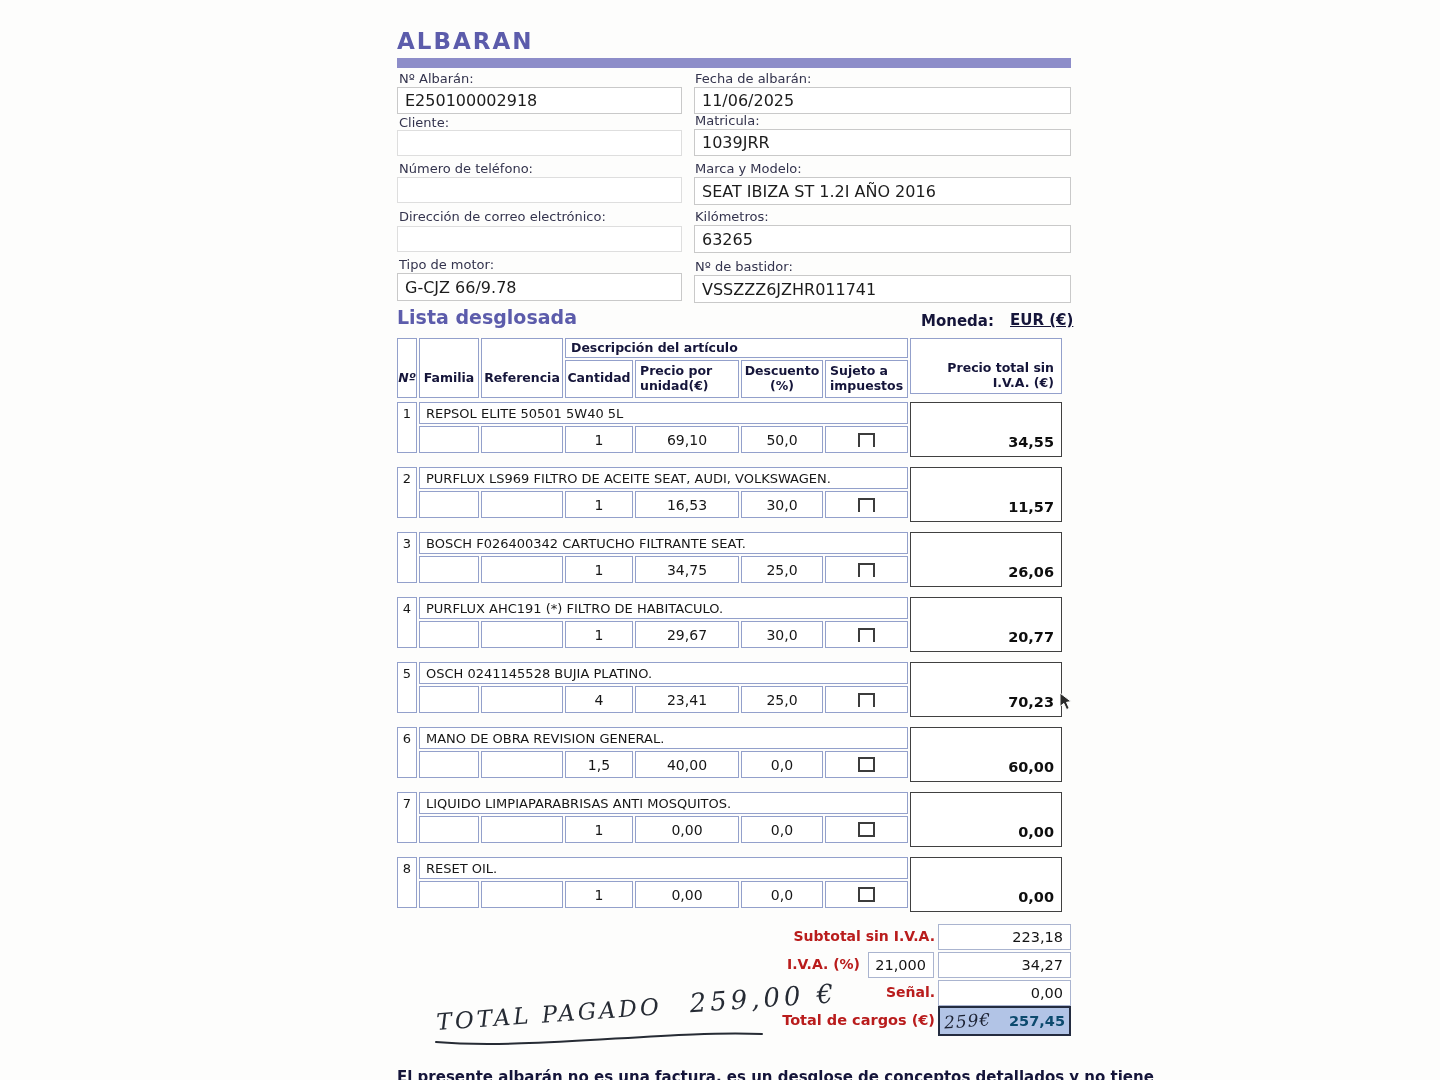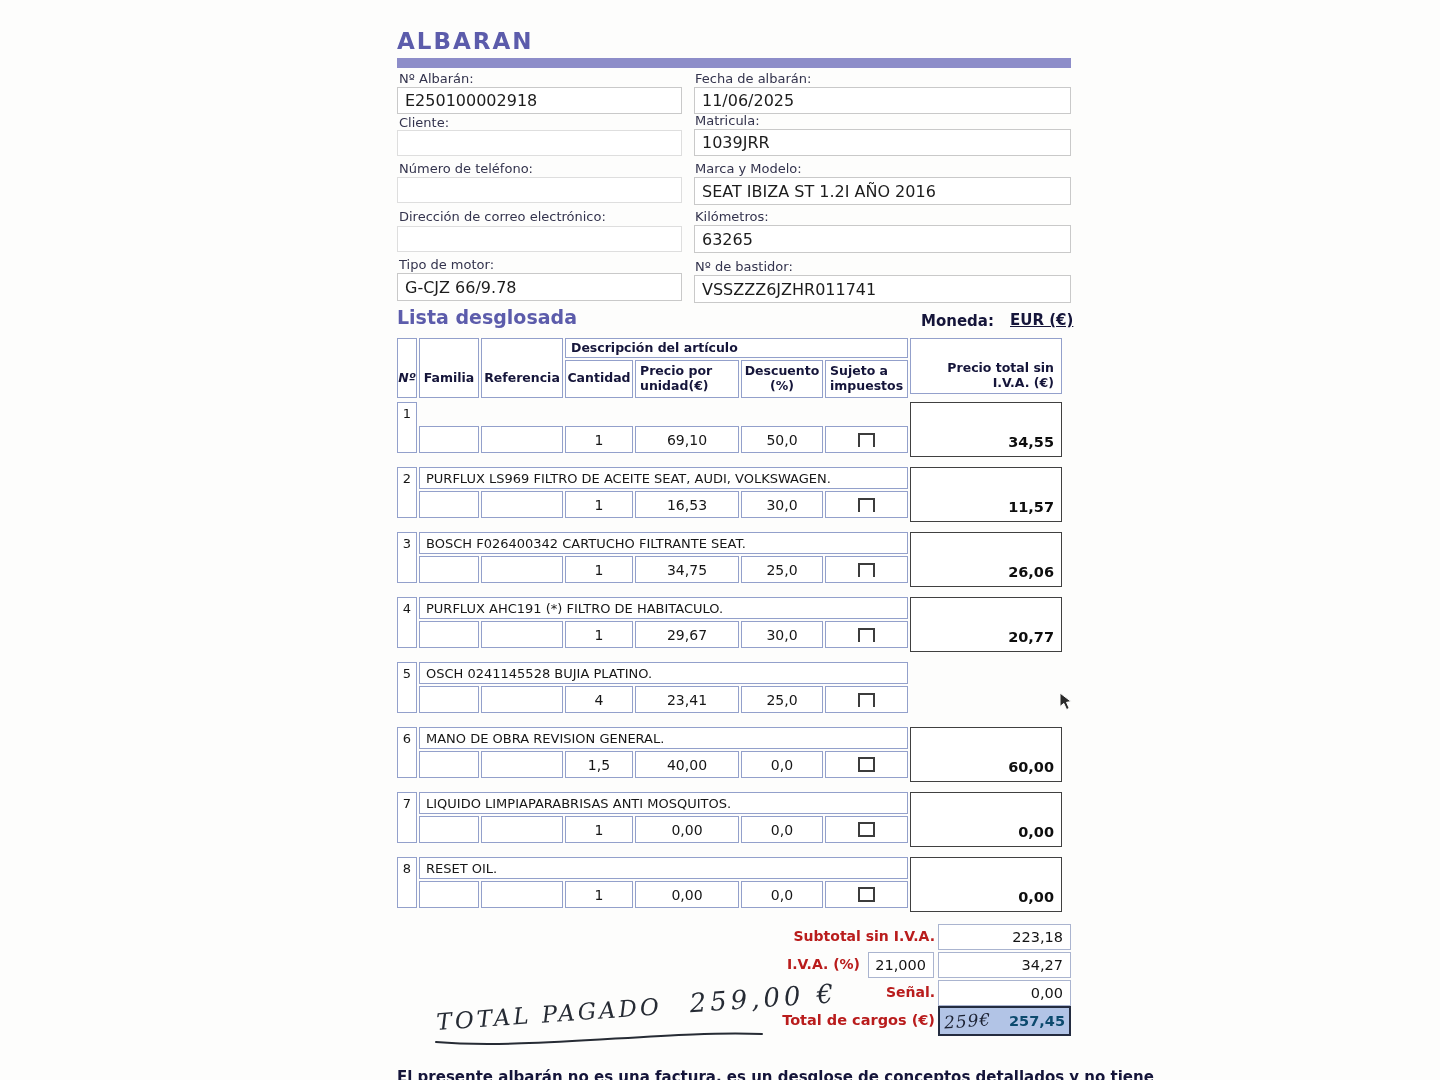--- a/index.html
+++ b/index.html
@@ -131,20 +131,21 @@
     <div class="hcell h-cant">Cantidad</div>
     <div class="hcell h-precio">Precio por unidad(€)</div>
     <div class="hcell h-desc">Descuento (%)</div>
     <div class="hcell h-sujeto">Sujeto a impuestos</div>
     <div class="h-total">Precio total sin I.V.A. (€)</div>
   </div>
 
   <div class="items">
       <div class="block">
         <div class="tcell no-cell">1</div>
+        <div class="tcell desc-cell">REPSOL ELITE 50501 5W40 5L</div>
         <div class="tcell c2"></div>
         <div class="tcell c3"></div>
         <div class="tcell c4 num-cell">1</div>
         <div class="tcell c5 num-cell">69,10</div>
         <div class="tcell c6 num-cell">50,0</div>
         <div class="tcell c7 cb-cell">
           <span class="cb open"></span>
         </div>
         <div class="total-box">34,55</div>
       </div>
@@ -191,20 +192,21 @@
         <div class="tcell no-cell">5</div>
         <div class="tcell desc-cell">OSCH 0241145528 BUJIA PLATINO.</div>
         <div class="tcell c2"></div>
         <div class="tcell c3"></div>
         <div class="tcell c4 num-cell">4</div>
         <div class="tcell c5 num-cell">23,41</div>
         <div class="tcell c6 num-cell">25,0</div>
         <div class="tcell c7 cb-cell">
           <span class="cb open"></span>
         </div>
+        <div class="total-box">70,23</div>
       </div>
       <div class="block">
         <div class="tcell no-cell">6</div>
         <div class="tcell desc-cell">MANO DE OBRA REVISION GENERAL.</div>
         <div class="tcell c2"></div>
         <div class="tcell c3"></div>
         <div class="tcell c4 num-cell">1,5</div>
         <div class="tcell c5 num-cell">40,00</div>
         <div class="tcell c6 num-cell">0,0</div>
         <div class="tcell c7 cb-cell">

